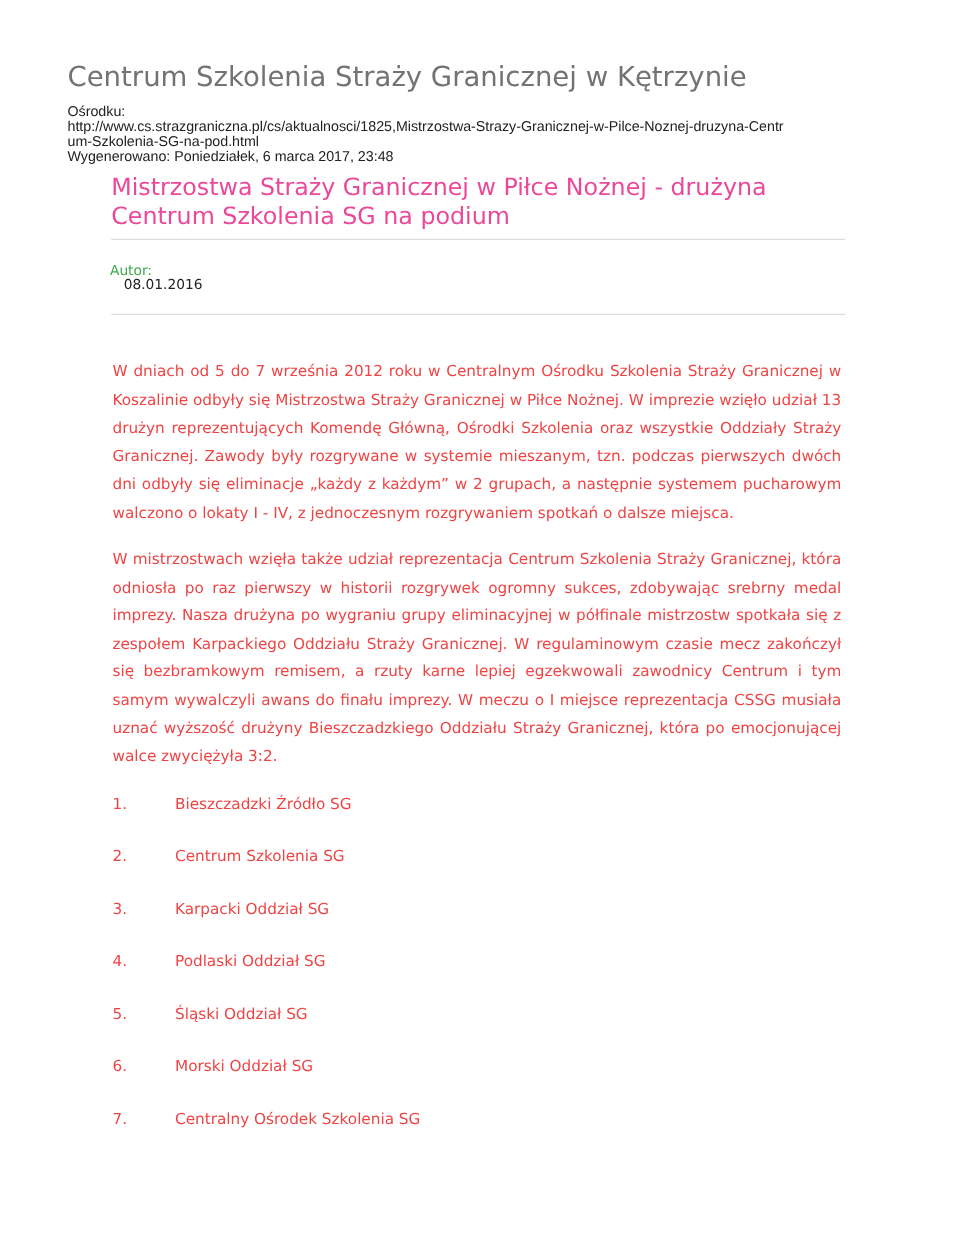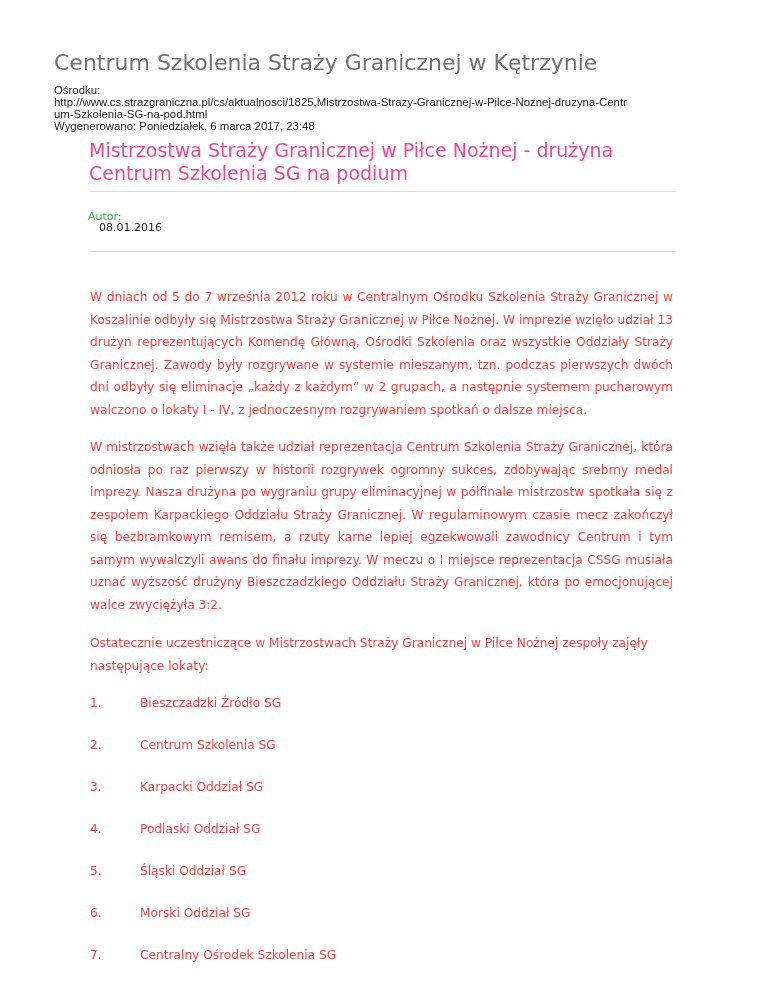--- a/index.html
+++ b/index.html
@@ -59,21 +59,20 @@
 <div class="hr" style="top:191px;"></div>
 
 <div class="author-label">Autor:</div>
 <div class="author-date">08.01.2016</div>
 
 <div class="hr" style="top:251px;"></div>
 
 <div class="content">
   <p>W dniach od 5 do 7 września 2012 roku w Centralnym Ośrodku Szkolenia Straży Granicznej w Koszalinie odbyły się Mistrzostwa Straży Granicznej w Piłce Nożnej. W imprezie wzięło udział 13 drużyn reprezentujących Komendę Główną,  Ośrodki Szkolenia oraz wszystkie Oddziały Straży Granicznej.  Zawody były rozgrywane w systemie mieszanym, tzn. podczas pierwszych dwóch dni odbyły się eliminacje „każdy z każdym” w 2 grupach, a następnie systemem pucharowym walczono o lokaty I - IV, z jednoczesnym rozgrywaniem spotkań o dalsze miejsca.</p>
   <p style="margin-bottom:16px;">W mistrzostwach wzięła także udział reprezentacja Centrum Szkolenia Straży Granicznej, która odniosła po raz pierwszy w historii rozgrywek ogromny sukces, zdobywając srebrny medal imprezy. Nasza drużyna po wygraniu grupy eliminacyjnej w półfinale mistrzostw spotkała się z zespołem Karpackiego Oddziału Straży Granicznej. W regulaminowym czasie mecz zakończył się bezbramkowym remisem, a rzuty karne lepiej egzekwowali zawodnicy Centrum i tym samym wywalczyli awans do finału imprezy. W meczu o I miejsce reprezentacja CSSG musiała uznać wyższość drużyny Bieszczadzkiego Oddziału Straży Granicznej, która po emocjonującej walce zwyciężyła 3:2.</p>
-  <p style="text-align:left;">Ostatecznie uczestniczące w Mistrzostwach Straży Granicznej w Piłce Nożnej zespoły zajęły następujące lokaty:</p>
 
   <div class="list">
     <div class="list-item">
       <span class="list-num">1.</span>
       <span>Bieszczadzki Źródło SG</span>
     </div>
     <div class="list-item">
       <span class="list-num">2.</span>
       <span>Centrum Szkolenia SG</span>
     </div>

